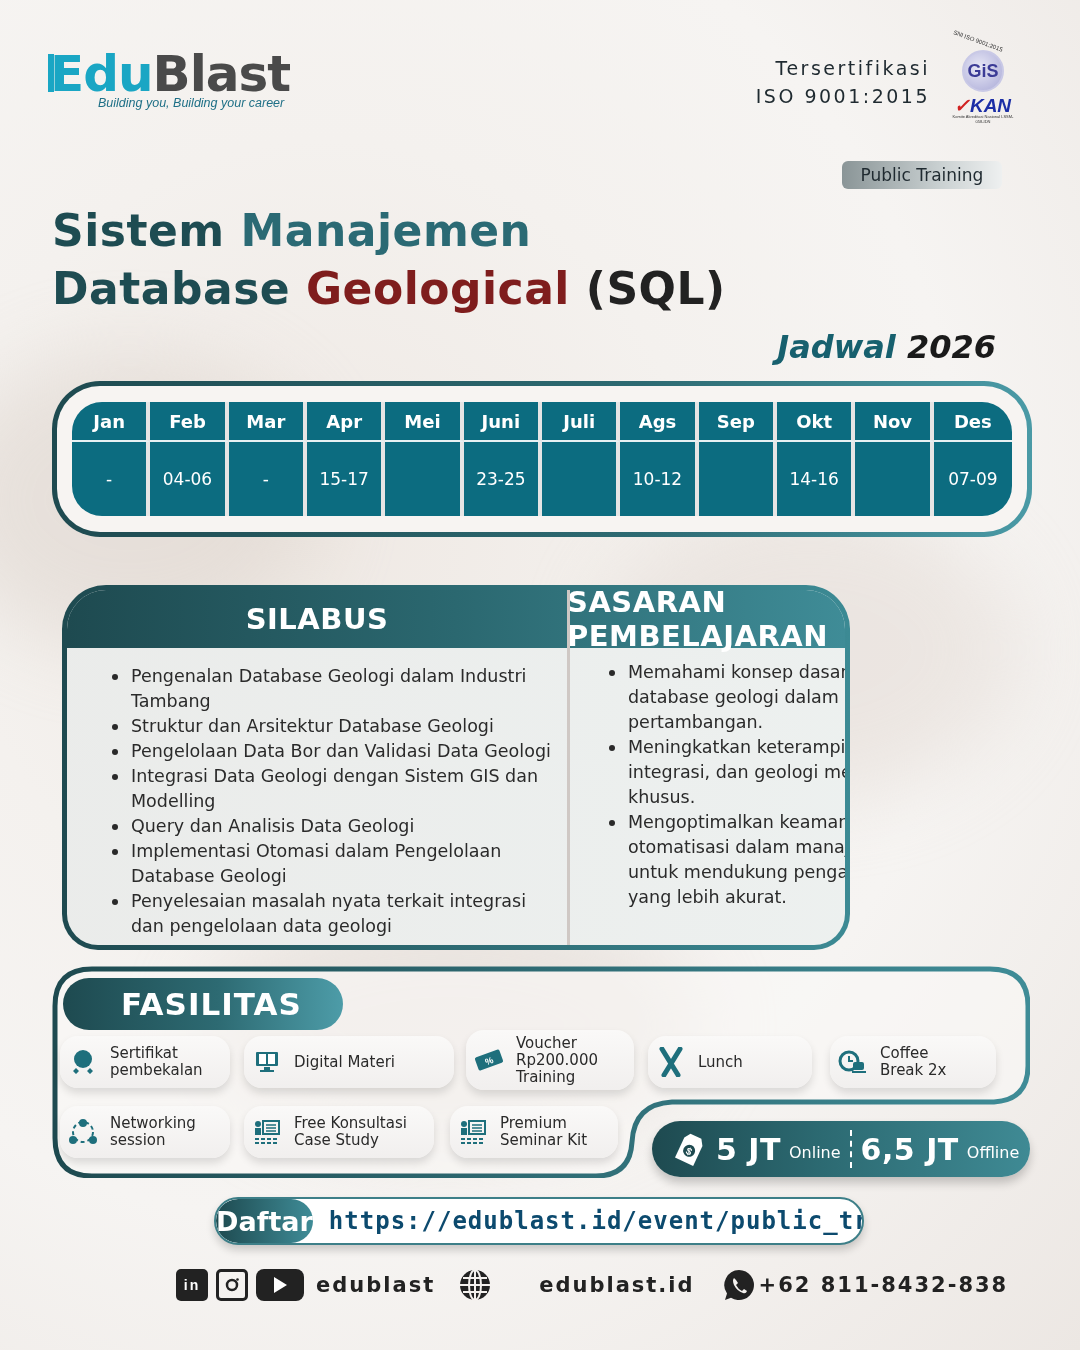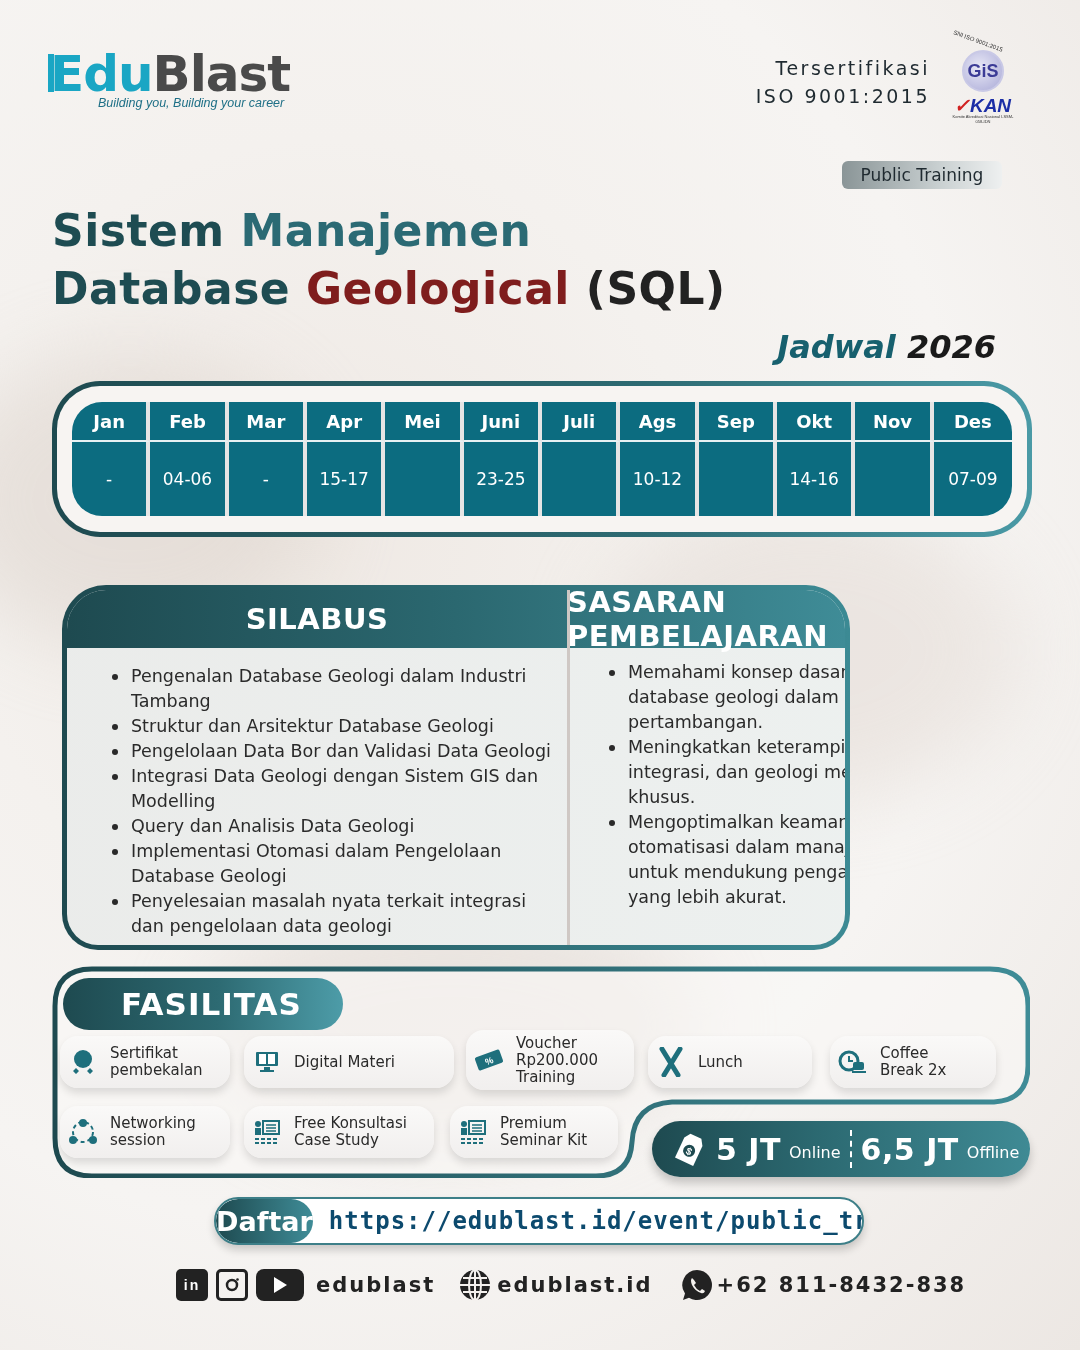--- a/index.html
+++ b/index.html
@@ -320,21 +320,21 @@
       </svg>
   </div>
   <span style="margin-left:4px;margin-right:24px;">edublast</span>
   <span style="margin-right:6px;display:flex;">
     <svg width="32" height="32" viewBox="0 0 32 32">
         <circle cx="16" cy="16" r="15" fill="#222"></circle>
         <ellipse cx="16" cy="16" rx="6" ry="15" fill="none" stroke="#f4f1ee" stroke-width="2"></ellipse>
         <path d="M1 16h30 M4 9h24 M4 23h24 M16 1v30" stroke="#f4f1ee" stroke-width="2"></path>
       </svg>
   </span>
-  <span style="margin-right:28px;">edublast.id</span>
+  <span style="margin-right:28px;margin-left:42px;">edublast.id</span>
   <span style="margin-right:4px;display:flex;">
     <svg width="32" height="32" viewBox="0 0 32 32">
         <path d="M16 1 a15 15 0 1 1 -8 27.7 L2 31 L4 24.5 A15 15 0 0 1 16 1z" fill="#222"></path>
         <path d="M11 9 q-2 2 0 7 q3 6 9 8 q3 1 4 -2 l-3 -2 l-2 2 q-4 -2 -6 -6 l2 -2 l-2 -3 z" fill="#f4f1ee"></path>
       </svg>
   </span>
   <span>+62 811-8432-838</span>
 </div>
 
 </body></html>

